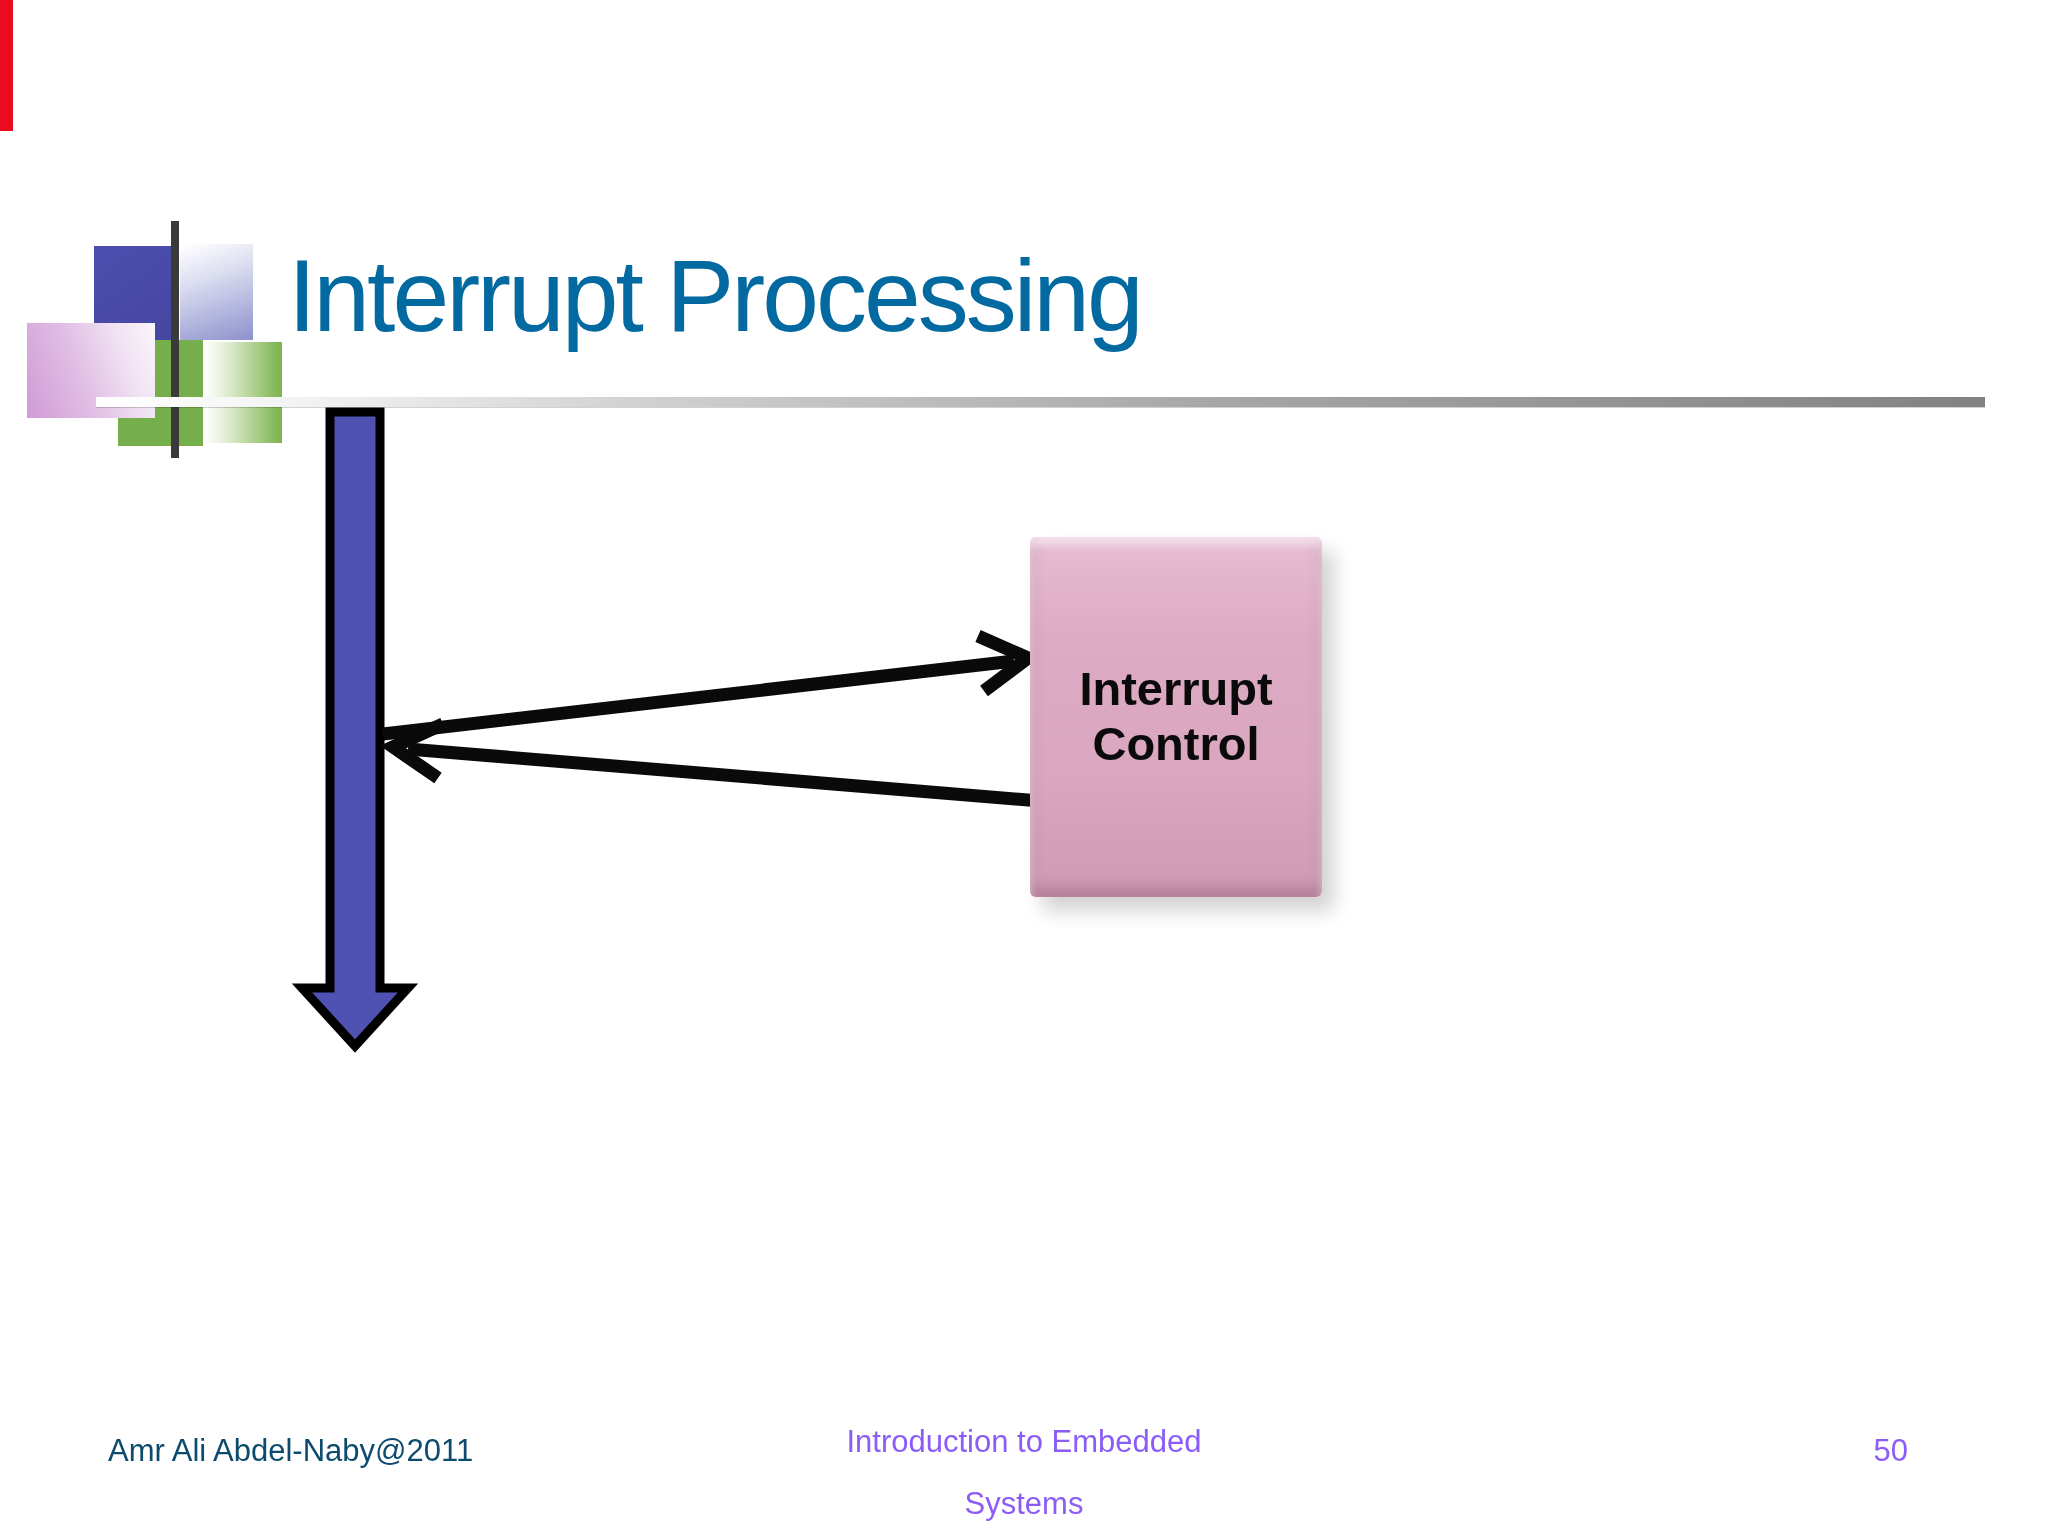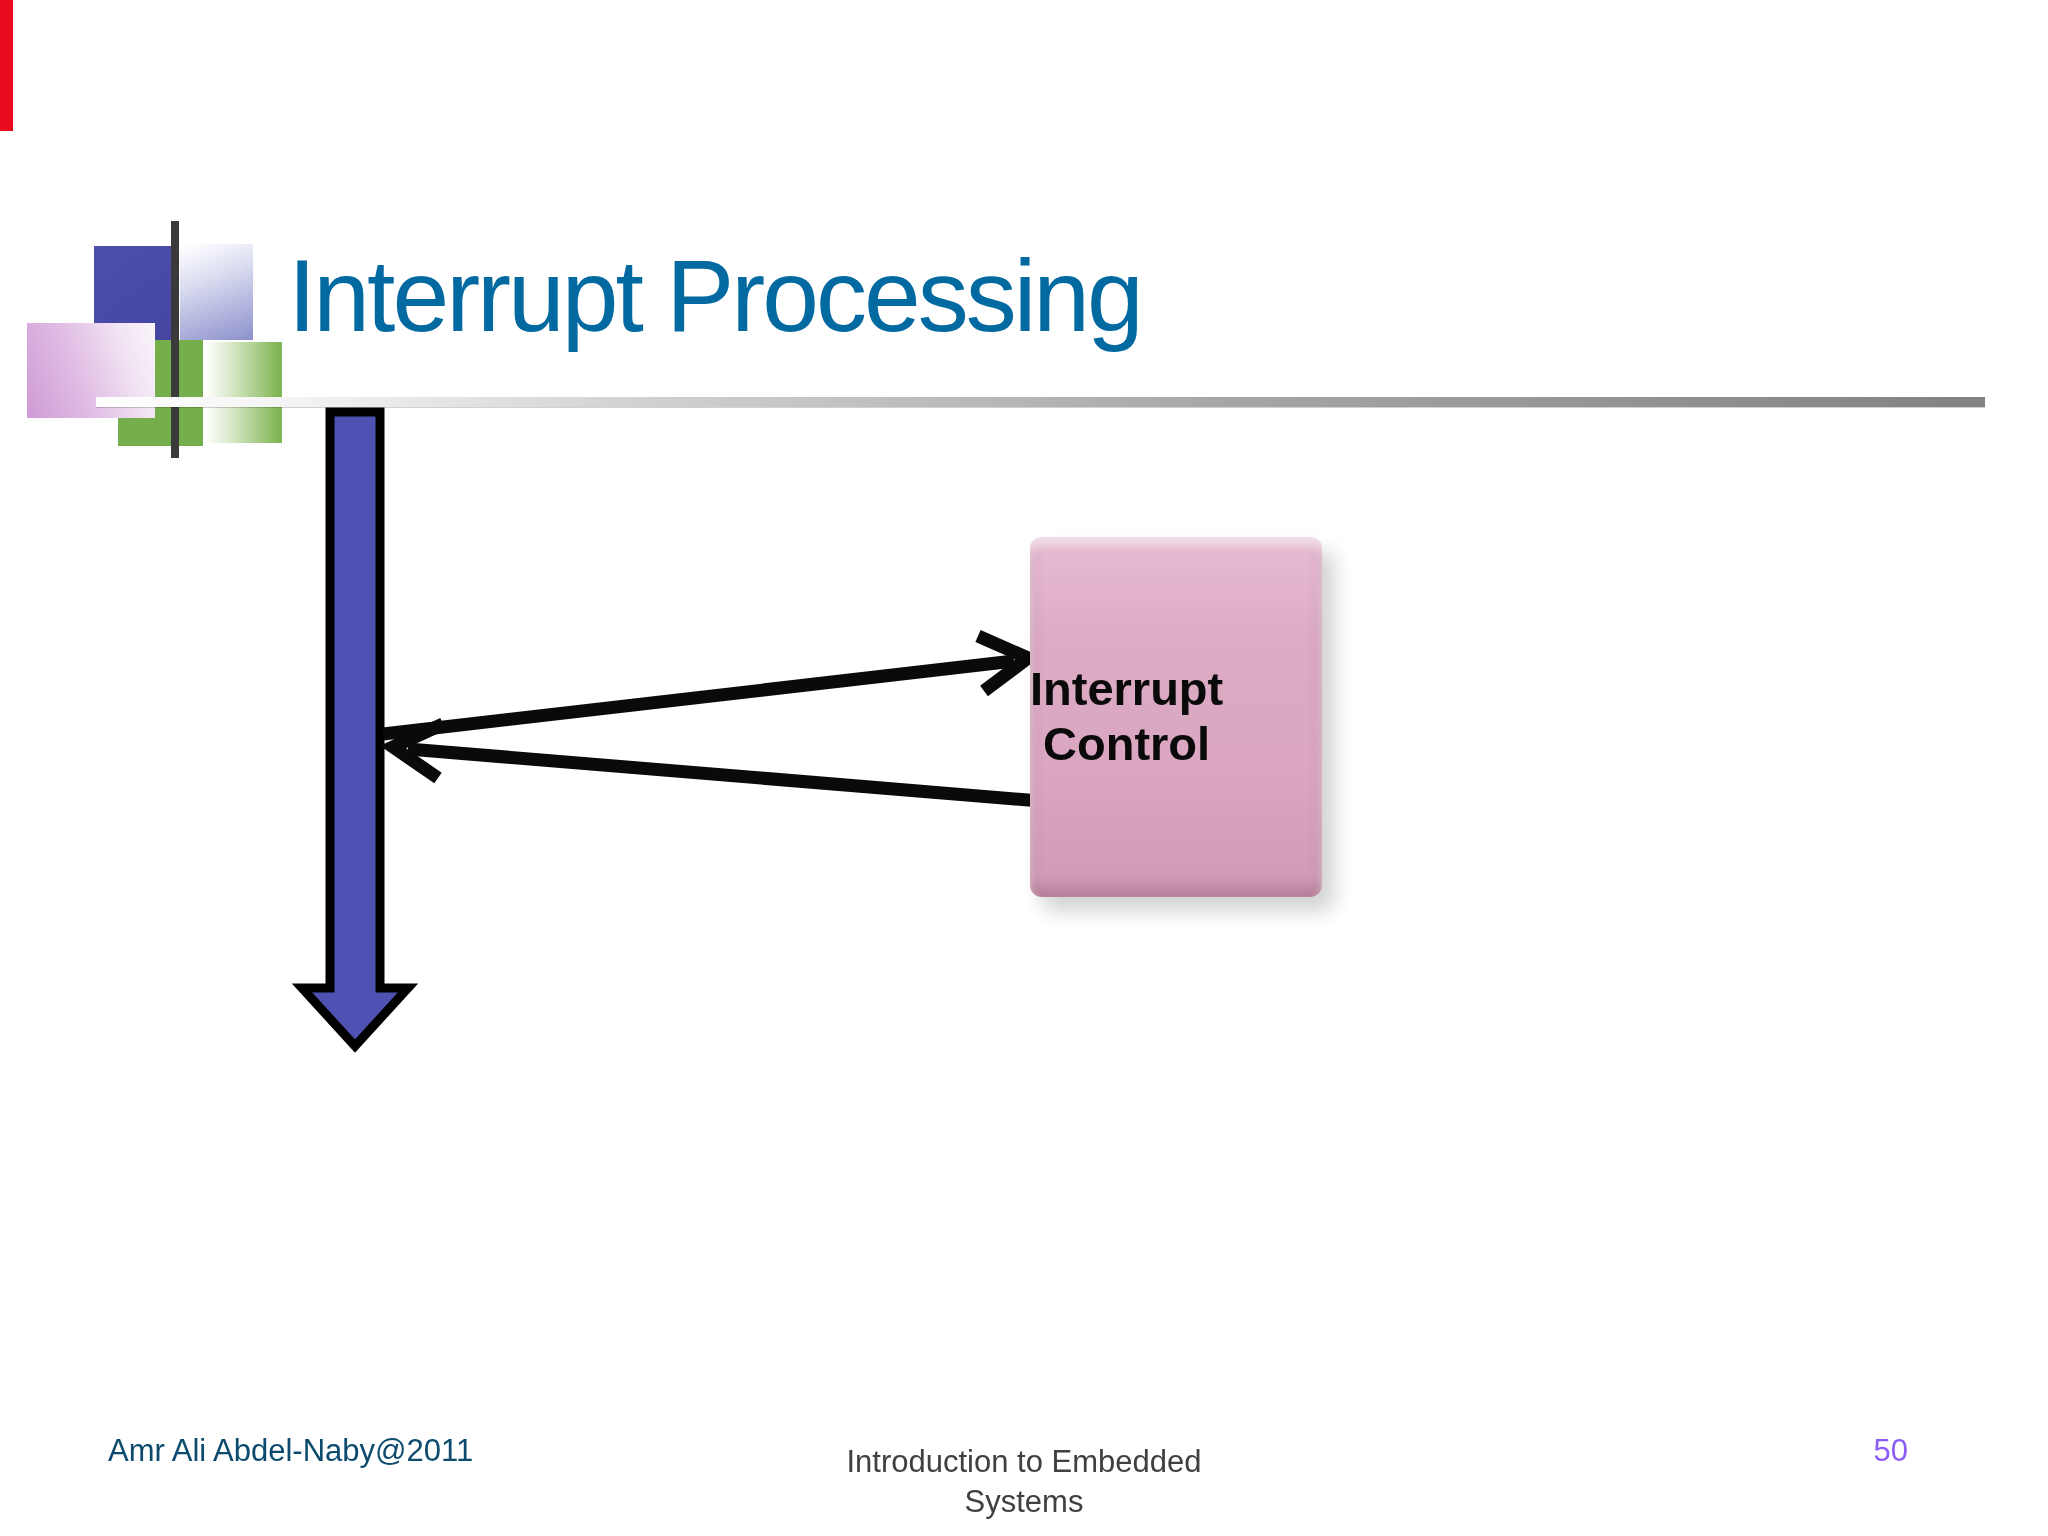--- a/index.html
+++ b/index.html
@@ -53,41 +53,41 @@
   .title-rule{
     position:absolute;left:96px;top:397px;width:1889px;height:10px;
     background:linear-gradient(to right,#ffffff 0%,#f4f4f4 10%,#cfcfcf 30%,#a6a6a6 60%,#828282 100%);
     box-shadow:0 1px 0 rgba(0,0,0,0.18);
     z-index:6;
   }
   
   svg.diagram{position:absolute;left:0;top:0;z-index:7;}
   .interrupt-box{
     position:absolute;left:1030px;top:537px;width:292px;height:360px;
-    border-radius:12px;
+    border-radius:6px;
     background:linear-gradient(180deg,#e7bcd2 0%,#ddabc4 28%,#daa6c0 65%,#cf9ab3 100%);
     box-shadow:inset 0 8px 10px rgba(255,255,255,0.55),
                inset 0 -10px 14px rgba(110,60,85,0.28),
                12px 14px 20px rgba(0,0,0,0.18);
-    display:flex;align-items:center;justify-content:flex-start;
+    display:flex;align-items:center;justify-content:center;
     z-index:8;
   }
   .interrupt-box .box-label{
     font-weight:bold;font-size:47px;line-height:1.17;
     color:#0a0a0a;text-align:center;white-space:pre-line;
     letter-spacing:0px;
   }
   
   .footer-author{
     position:absolute;left:108px;top:1433px;
     font-size:31px;color:#0c4a6e;white-space:nowrap;
   }
   .footer-course{
-    position:absolute;left:724px;top:1442px;width:600px;
-    font-size:31px;line-height:40px;color:#404040;
+    position:absolute;left:724px;top:1411px;width:600px;
+    font-size:31px;line-height:62px;color:#8b5cf6;
     text-align:center;white-space:pre-line;
   }
   .footer-page{
     position:absolute;right:140px;top:1433px;
     font-size:31px;color:#8b5cf6;
   }
 </style>
 </head>
 <body>
 

